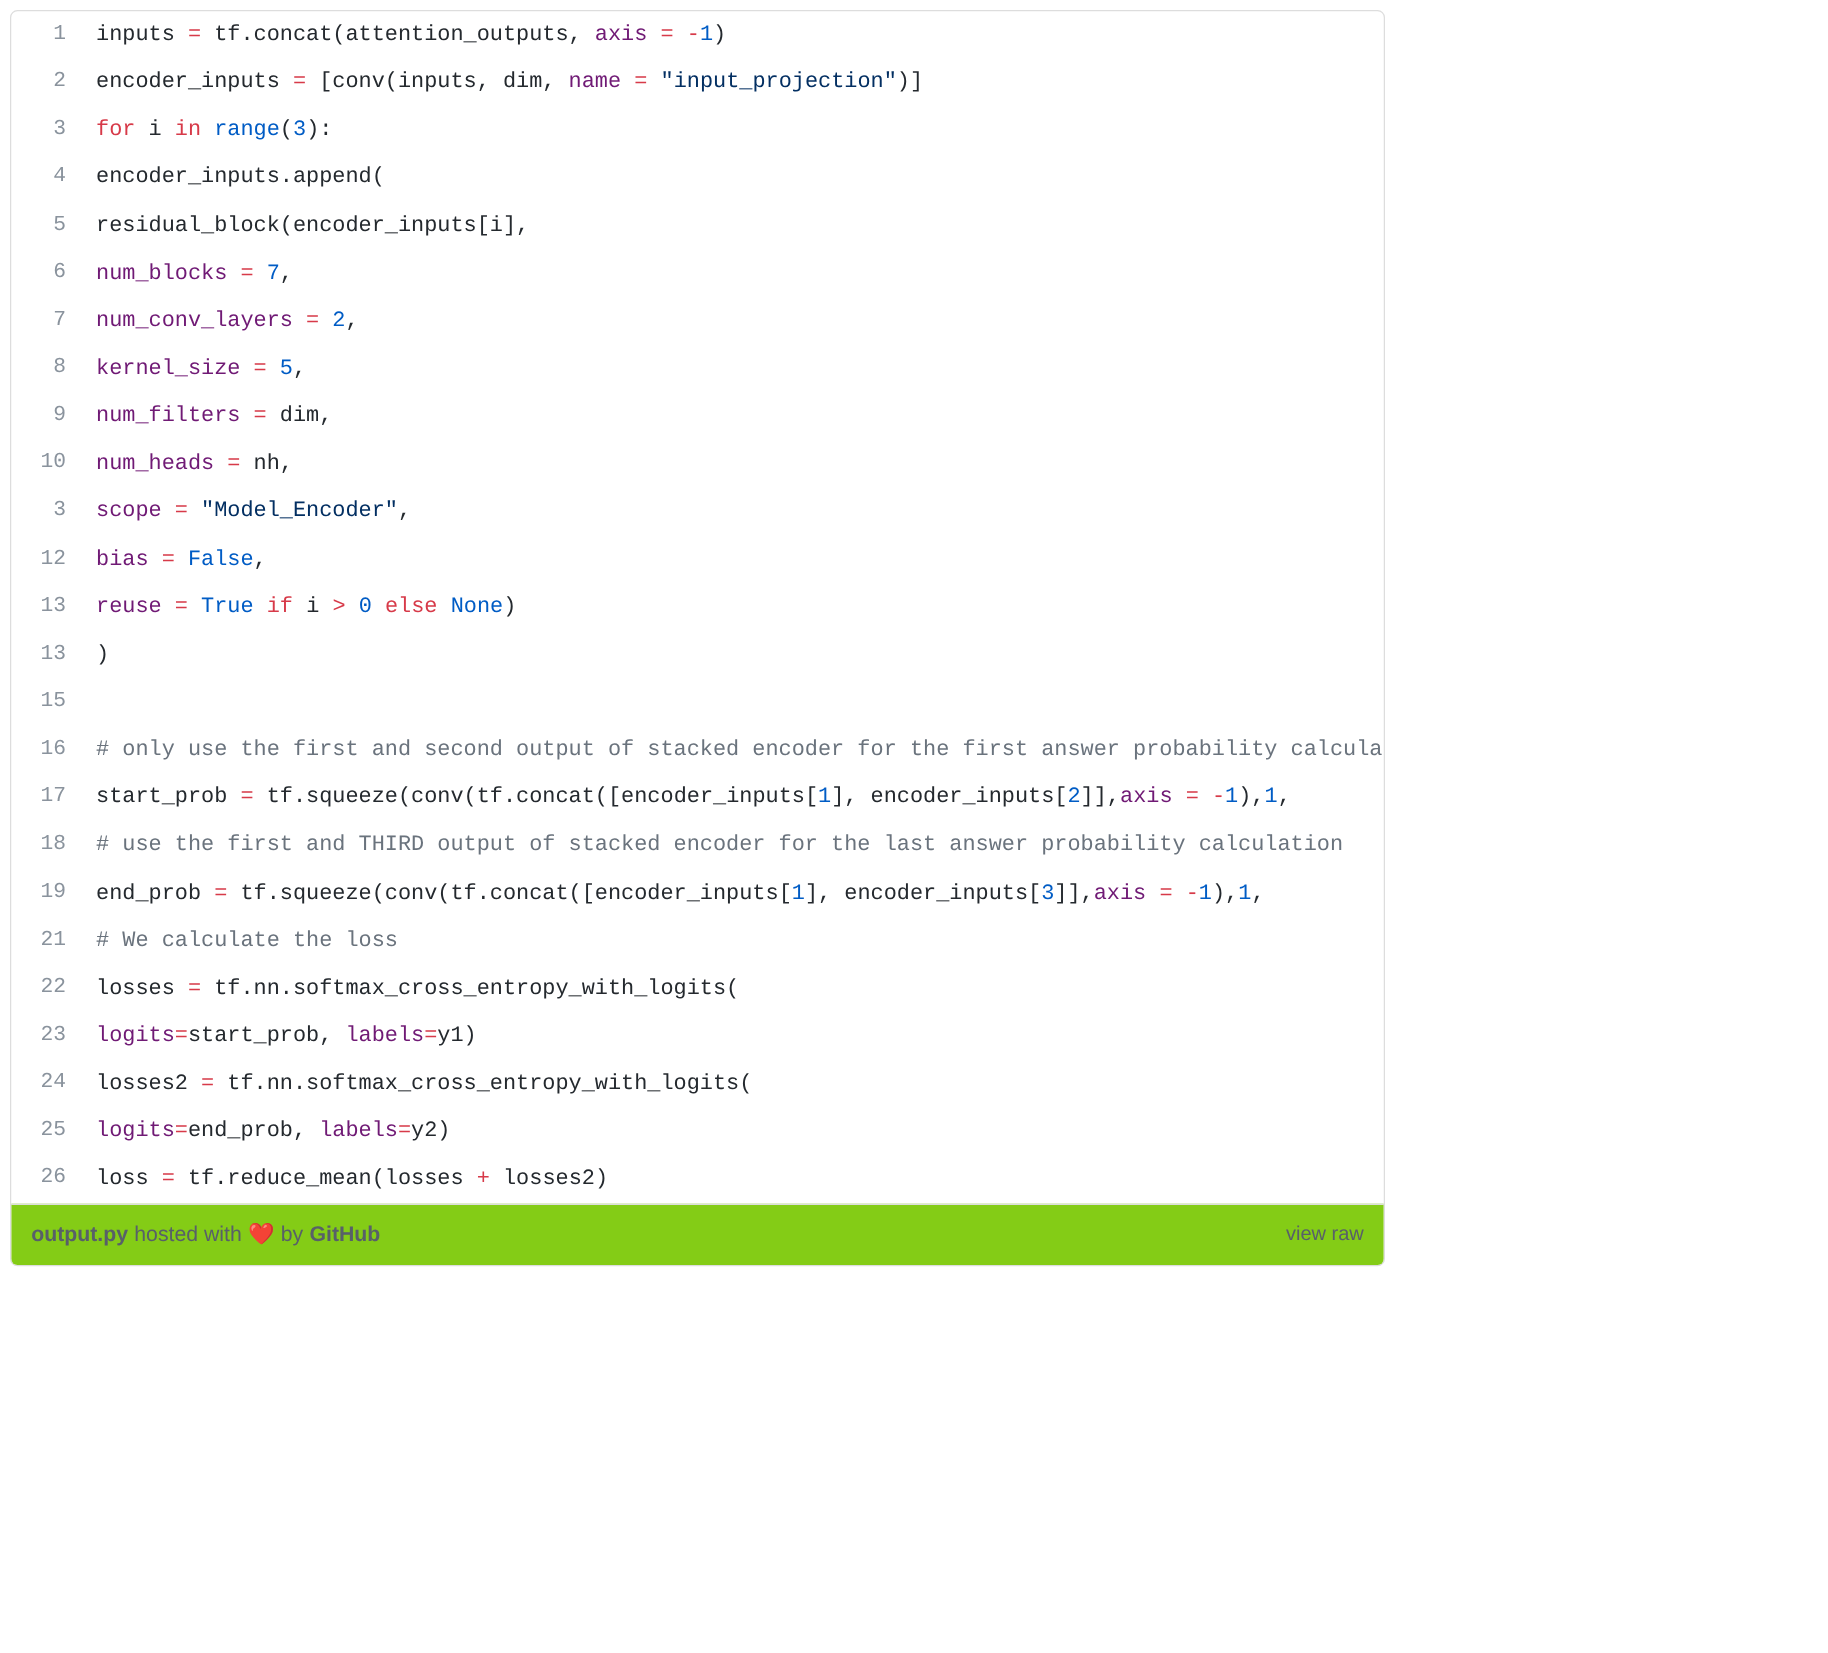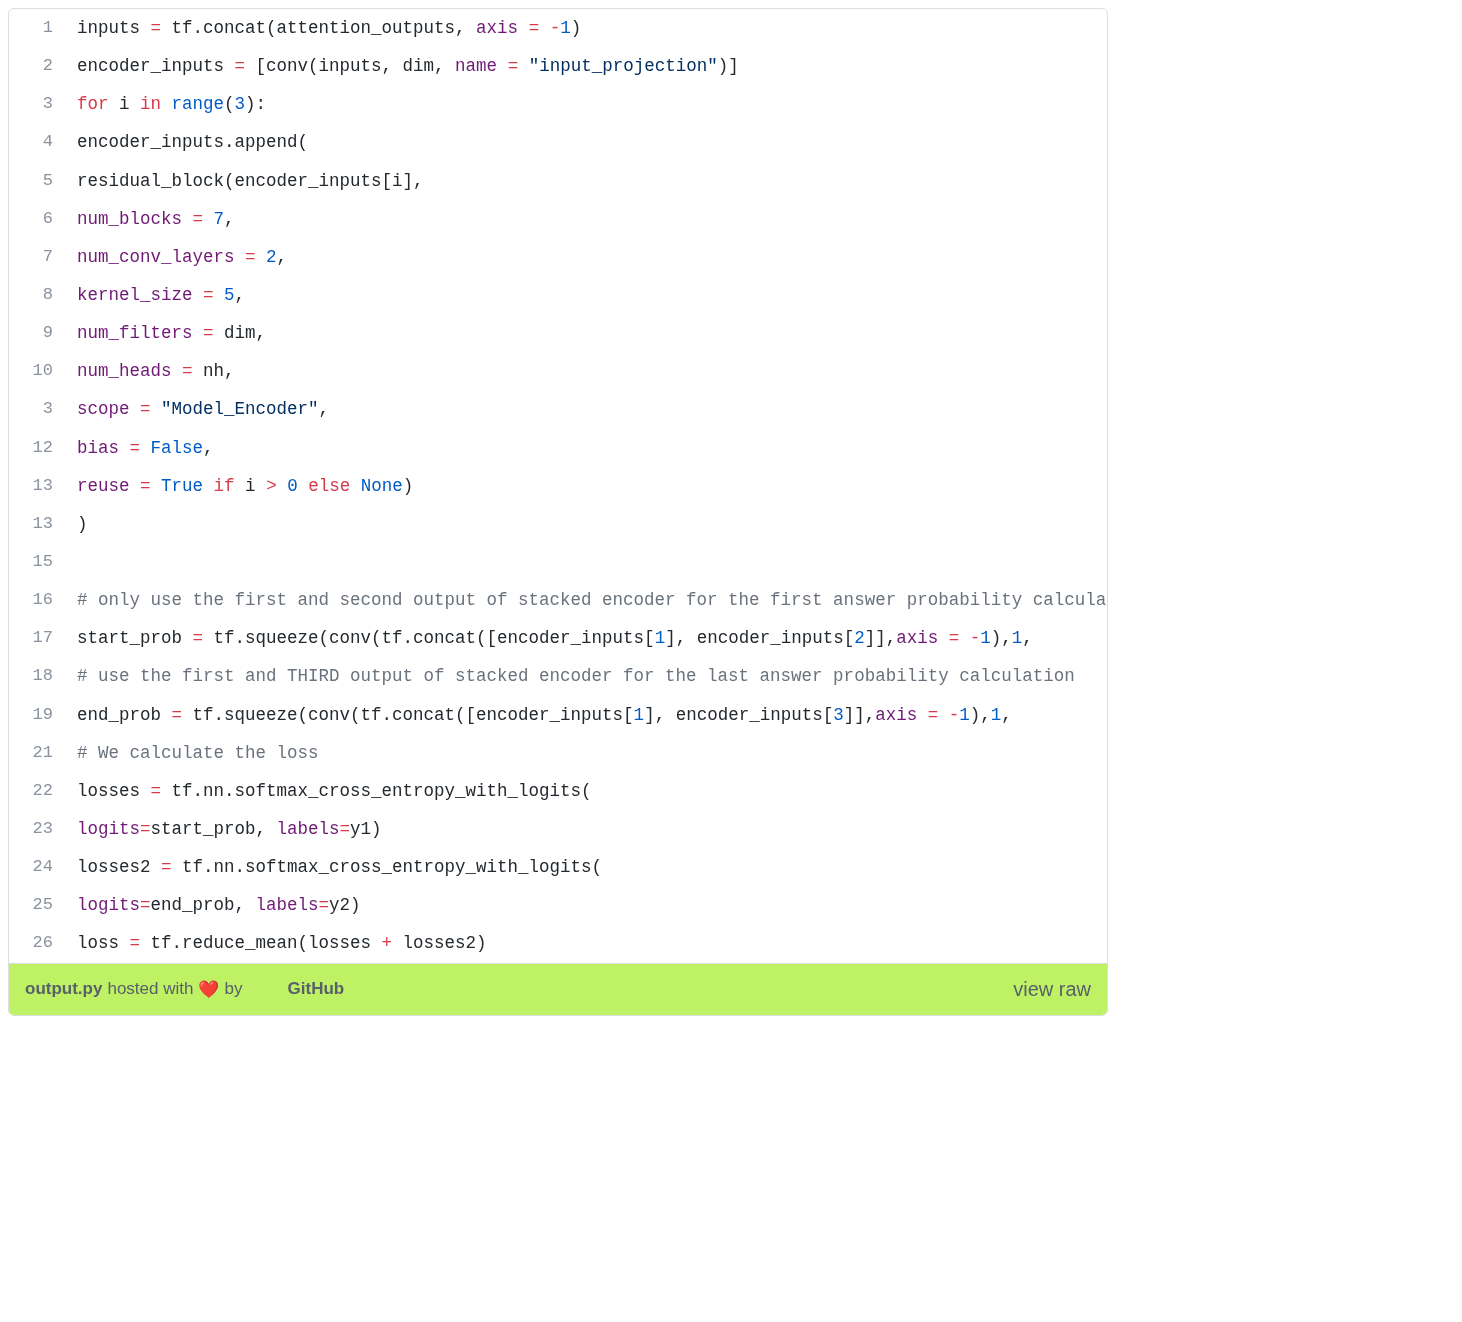--- a/index.html
+++ b/index.html
@@ -55,21 +55,21 @@
     padding: 0 14px 0 10px;
     color: #24292e;
     vertical-align: top;
   }
   .tok-bi { color: #005cc5; }   
   .tok-kw { color: #d73a49; }   
   .tok-par { color: #701a75; }  
   .tok-str { color: #032f62; }  
   .tok-cmt { color: #6a737d; }  
   .gist-meta {
-    background: #bef264;
+    background: #84cc16;
     border-top: 1px solid #ddd;
     padding: 14px 16px;
     font-size: 17px;
     color: #586069;
     display: flex;
     justify-content: space-between;
     align-items: center;
   }
   .gist-meta a {
     color: #586069;
@@ -84,25 +84,24 @@
     font-weight: 600;
     color: #586069;
   }
   .heart {
     font-size: 17px;
     line-height: 1;
   }
   .gist-meta .github {
     font-weight: 600;
     color: #586069;
-    margin-left: 40px;
   }
   .gist-meta .viewraw {
     color: #586069;
-    font-size: 20px;
+    font-size: 16px;
   }
 </style>
 </head>
 <body>
 
 <div class="gist-container">
   <div class="code-area">
     <table class="code-table">
       <tbody id="code-body">
           <tr>

